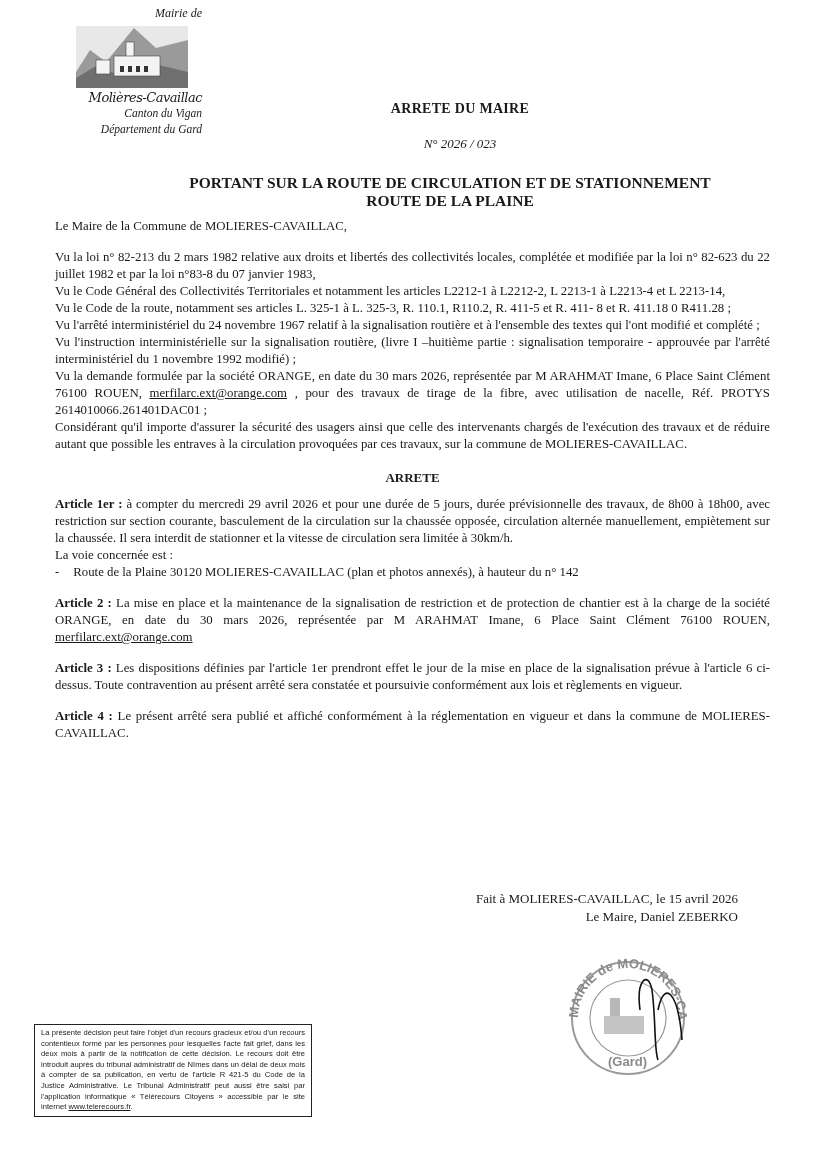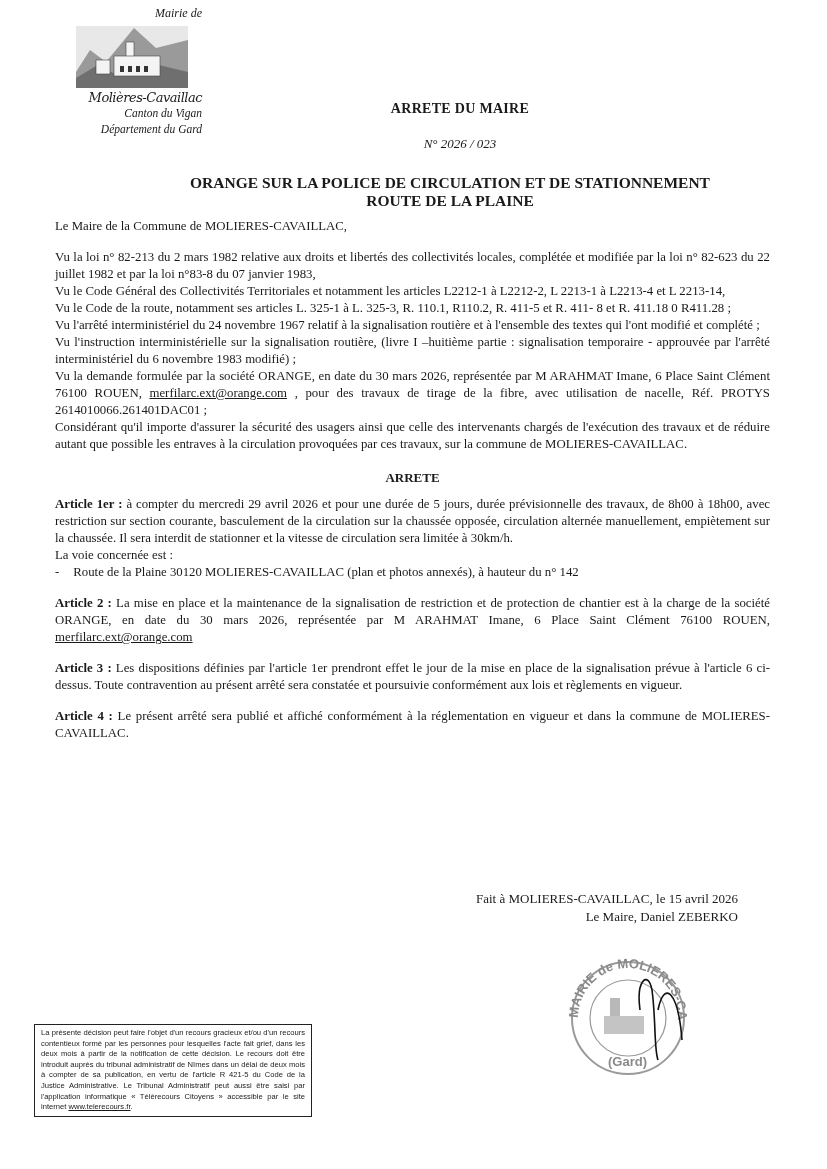--- a/index.html
+++ b/index.html
@@ -44,32 +44,32 @@
     <rect x="68" y="44" width="4" height="6" fill="#333"></rect>
   </svg>
   <div class="town">Molières-Cavaillac</div>
   <div class="sub">Canton du Vigan</div>
   <div class="sub">Département du Gard</div>
 </div>
 
 <div class="abs head-title">ARRETE DU MAIRE</div>
 <div class="abs head-num">N° 2026 / 023</div>
 <div class="abs subject">
-  <div>ORANGE SUR LA POLICE DE CIRCULATION ET DE STATIONNEMENT</div>
+  <div>PORTANT SUR LA ROUTE DE CIRCULATION ET DE STATIONNEMENT</div>
   <div>ROUTE DE LA PLAINE</div>
 </div>
 
 <div class="abs body">
   <p>Le Maire de la Commune de MOLIERES-CAVAILLAC,</p>
   <div class="gap"></div>
   <p>Vu la loi n° 82-213 du 2 mars 1982 relative aux droits et libertés des collectivités locales, complétée et modifiée par la loi n° 82-623 du 22 juillet 1982 et par la loi n°83-8 du 07 janvier 1983,</p>
   <p>Vu le Code Général des Collectivités Territoriales et notamment les articles L2212-1 à L2212-2, L 2213-1 à L2213-4 et L 2213-14,</p>
   <p>Vu le Code de la route, notamment ses articles L. 325-1 à L. 325-3, R. 110.1, R110.2, R. 411-5 et R. 411- 8 et R. 411.18 0 R411.28 ;</p>
   <p>Vu l'arrêté interministériel du 24 novembre 1967 relatif à la signalisation routière et à l'ensemble des textes qui l'ont modifié et complété ;</p>
-  <p>Vu l'instruction interministérielle sur la signalisation routière, (livre I –huitième partie : signalisation temporaire - approuvée par l'arrêté interministériel du 6 novembre 1983 modifié) ;</p>
+  <p>Vu l'instruction interministérielle sur la signalisation routière, (livre I –huitième partie : signalisation temporaire - approuvée par l'arrêté interministériel du 1 novembre 1992 modifié) ;</p>
   <p><span>Vu la demande formulée par la société ORANGE, en date du 30 mars 2026, représentée par M ARAHMAT Imane, 6 Place Saint Clément 76100 ROUEN, </span><span class="email">merfilarc.ext@orange.com</span><span> , pour des travaux de tirage de la fibre, avec utilisation de nacelle, Réf. PROTYS 2614010066.261401DAC01 ;</span></p>
   <p>Considérant qu'il importe d'assurer la sécurité des usagers ainsi que celle des intervenants chargés de l'exécution des travaux et de réduire autant que possible les entraves à la circulation provoquées par ces travaux, sur la commune de MOLIERES-CAVAILLAC.</p>
 
   <div class="center-b">ARRETE</div>
 
   <p><span class="art-label">Article 1er :</span><span> à compter du mercredi 29 avril 2026 et pour une durée de 5 jours, durée prévisionnelle des travaux, de 8h00 à 18h00, avec restriction sur section courante, basculement de la circulation sur la chaussée opposée, circulation alternée manuellement, empiètement sur la chaussée. Il sera interdit de stationner et la vitesse de circulation sera limitée à 30km/h.</span></p>
   <p>La voie concernée est :</p>
   <p class="bullet">
       <span>-</span>
       <span>Route de la Plaine 30120 MOLIERES-CAVAILLAC (plan et photos annexés), à hauteur du n° 142</span>

